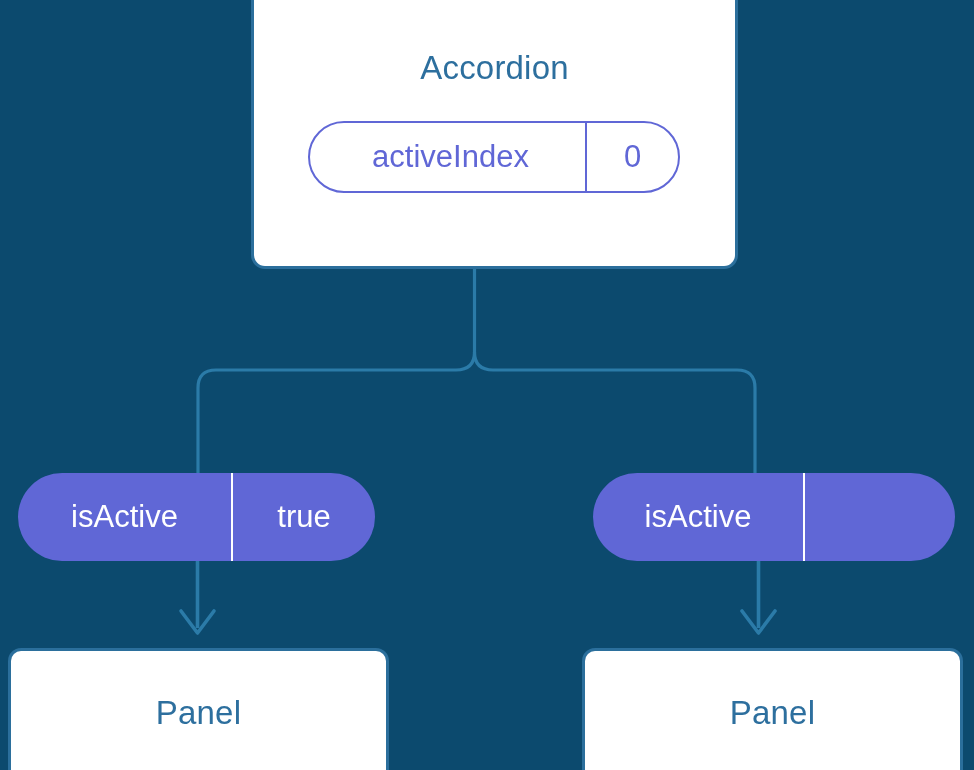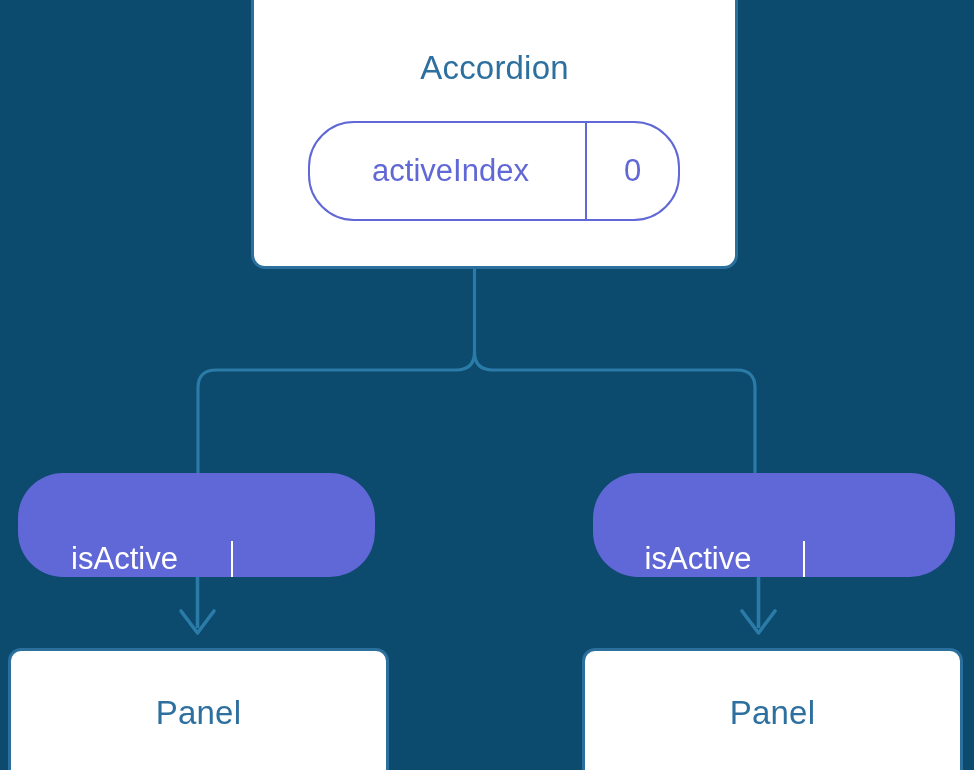--- a/index.html
+++ b/index.html
@@ -92,42 +92,41 @@
     font-size: 31px;
     font-weight: 400;
     box-sizing: border-box;
   }
 
   
   #state-pill {
     left: 308px;
     top: 121px;
     width: 372px;
-    height: 100px;
+    height: 72px;
     border: 2px solid #6067d6;
     background: #ffffff;
     border-radius: 46px;
   }
   #state-pill .pill-key {
     flex: 0 0 277px;
     color: #6067d6;
     border-right: 2px solid #6067d6;
     padding-left: 6px;
   }
   #state-pill .pill-val {
     flex: 1 1 auto;
     color: #6067d6;
   }
 
   
   .pill-filled {
     background: #6067d6;
     border-radius: 45px;
-    height: 104px;
-    align-items: flex-end;
+    height: 88px;
   }
   .pill-filled .pill-key {
     color: #ffffff;
     border-right: 2px solid #ffffff;
   }
   .pill-filled .pill-val {
     color: #ffffff;
   }
 
   #prop-pill-left {
@@ -176,20 +175,21 @@
     <div class="comp-title">Accordion</div>
   </div>
 
   <div id="state-pill" class="pill">
     <div class="pill-key">activeIndex</div>
     <div class="pill-val">0</div>
   </div>
 
   <div id="prop-pill-left" class="pill pill-filled">
     <div class="pill-key">isActive</div>
+    <div class="pill-val">true</div>
   </div>
 
   <div id="prop-pill-right" class="pill pill-filled">
     <div class="pill-key">isActive</div>
   </div>
 
   <div id="panel-box-left" class="comp-box panel-box">
     <div class="comp-title">Panel</div>
   </div>
 

